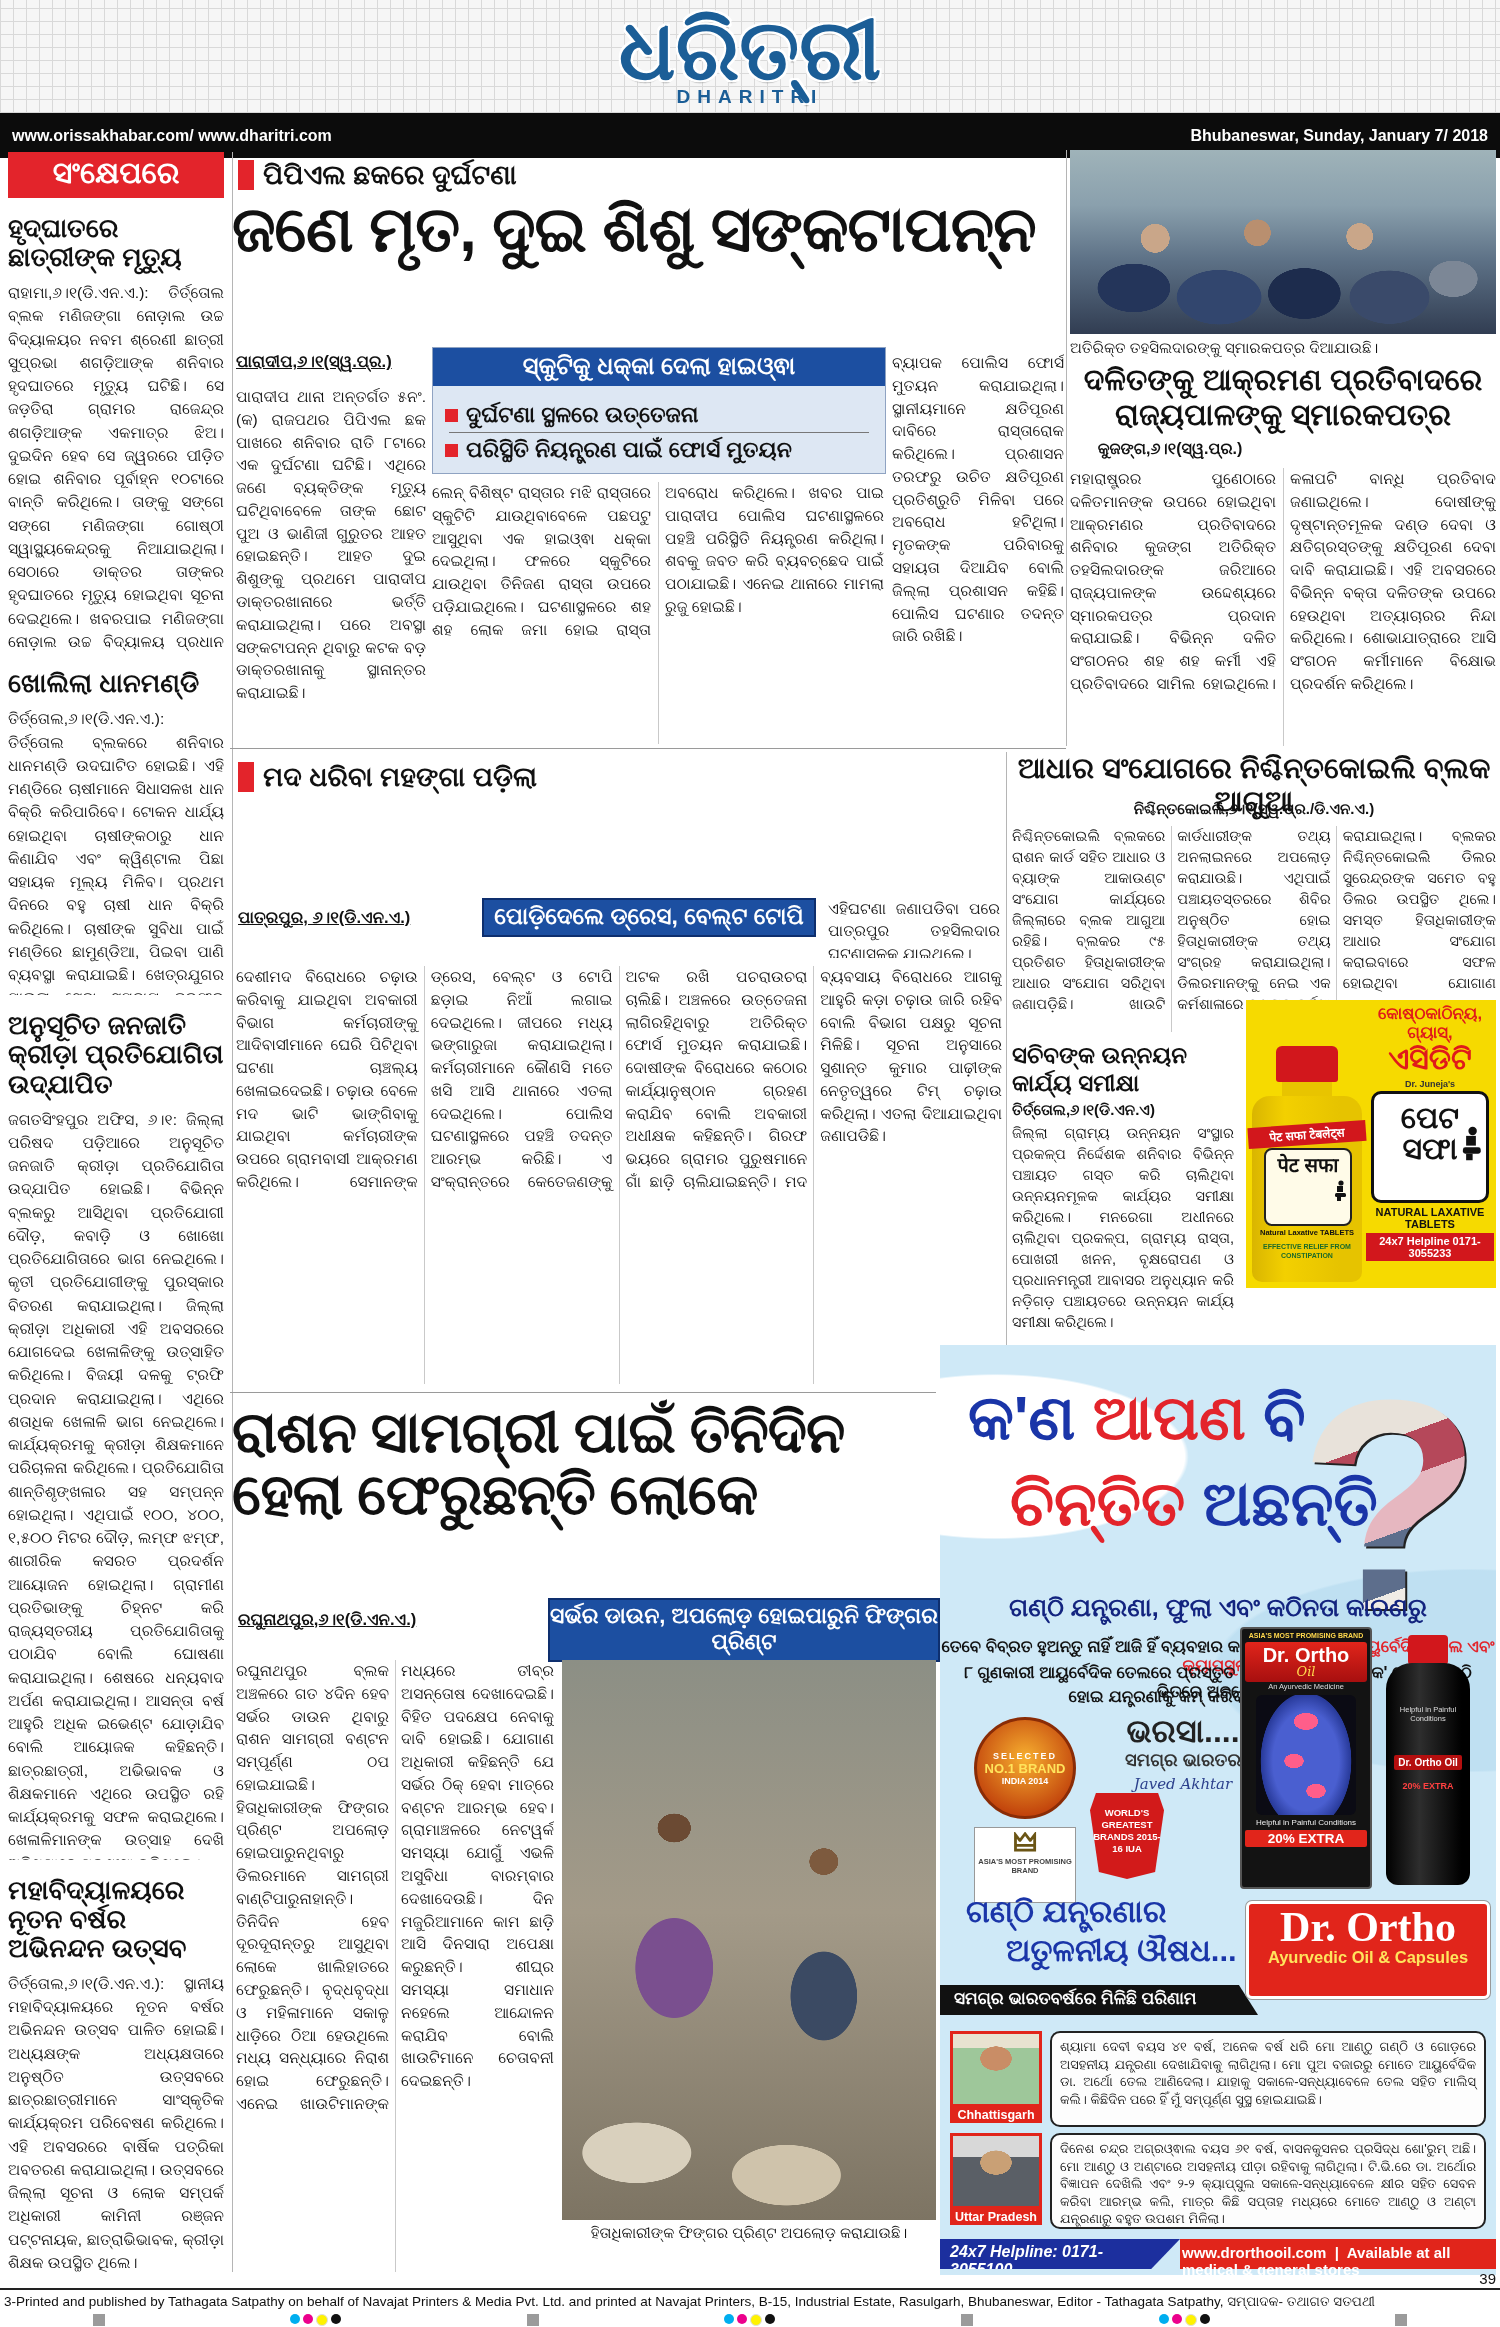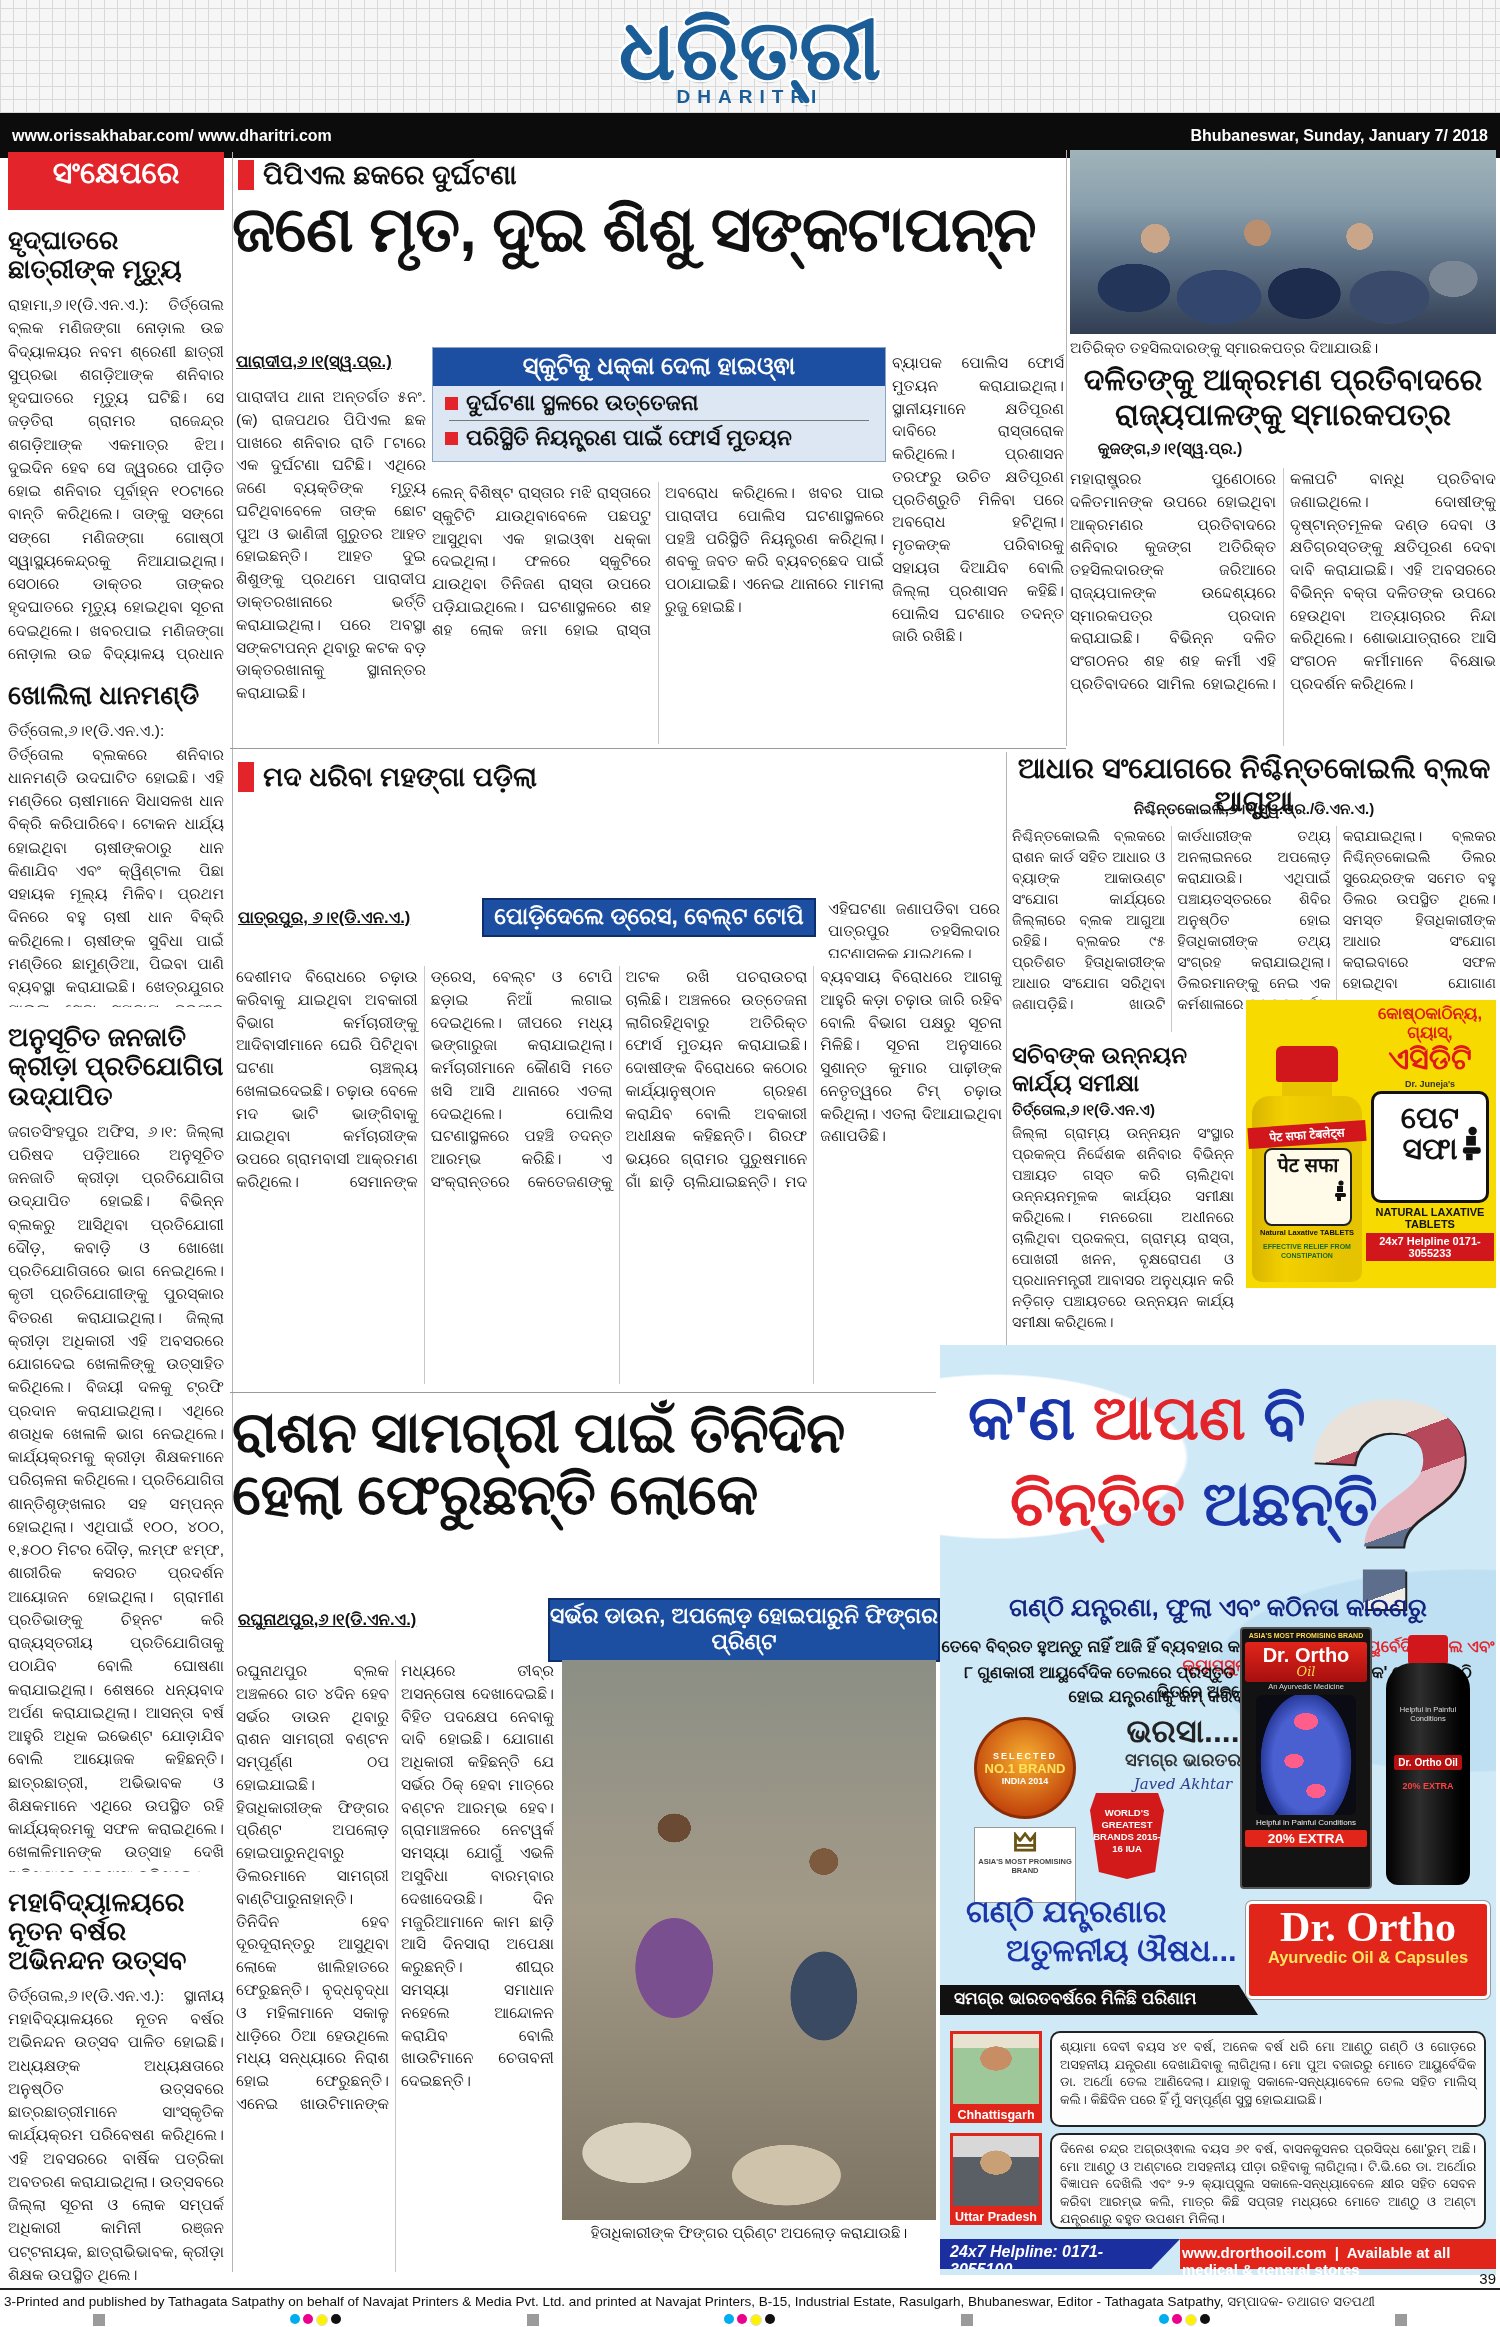--- a/index.html
+++ b/index.html
@@ -16,33 +16,33 @@
   #logo-odia{font-size:84px;font-weight:bold;color:#1b5e97;line-height:96px;
     text-shadow:-2px -2px 0 #fff,2px -2px 0 #fff,-2px 2px 0 #fff,2px 2px 0 #fff,0 3px 1px rgba(0,0,0,.25);}
   #logo-latin{font-size:19px;font-weight:bold;color:#1b5e97;letter-spacing:7px;margin-top:-12px;}
   
   #infobar{left:0;top:113px;width:1500px;height:45px;background:#0c0c0c;color:#fff;
     display:flex;align-items:center;justify-content:space-between;padding:0 12px;box-sizing:border-box;
     font-size:16px;font-weight:bold;}
   
   #leftcol{left:8px;top:152px;width:216px;height:2120px;border-right:1px solid #b5b5b5;padding-right:8px;}
   .brief-band{background:#e3242b;color:#fff;font-size:30px;font-weight:bold;text-align:center;
-    padding:4px 0 19px;margin-bottom:8px;}
+    padding:4px 0 7px;margin-bottom:8px;}
   .brief-h{font-size:26px;font-weight:bold;line-height:1.12;margin:16px 0 9px;}
   .brief-b{font-size:15.5px;line-height:1.5;overflow:hidden;}
   
   .kicker{display:flex;gap:9px;font-size:27px;font-weight:bold;}
   .kicker .blk{width:16px;height:30px;background:#e3242b;flex:0 0 auto;}
   #lead-kicker{left:238px;top:160px;}
   #lead-headline{left:232px;top:196px;width:832px;font-size:63px;font-weight:bold;line-height:1.06;letter-spacing:-1px;}
   #lead-date{left:236px;top:352px;width:200px;font-size:16.5px;font-weight:bold;text-decoration:underline;}
   #lead-col1{left:236px;top:386px;width:190px;height:358px;font-size:15.5px;line-height:1.47;overflow:hidden;}
   #lead-infobox{left:432px;top:347px;width:452px;border:1px solid #8fa3c2;}
   #lead-infobox .hd{background:#1c4fa1;color:#fff;font-size:24px;font-weight:bold;text-align:center;padding:4px 0 6px;}
-  #lead-infobox .bd{background:#dde7f3;padding:0 12px 6px;}
+  #lead-infobox .bd{background:#dde7f3;padding:12px 12px 6px;}
   .ibrow{display:flex;align-items:center;gap:8px;font-size:22px;font-weight:bold;padding:4px 0;}
   .ibrow .sq{width:13px;height:13px;background:#e3242b;flex:0 0 auto;}
   .ibdiv{border-top:1px solid #777;margin:0 4px;}
   #lead-mid{left:432px;top:482px;width:452px;height:262px;font-size:15.5px;line-height:1.47;
     column-count:2;column-gap:14px;column-rule:1px solid #c9c9c9;overflow:hidden;}
   #lead-col4{left:892px;top:352px;width:172px;height:392px;font-size:15.5px;line-height:1.47;overflow:hidden;}
   .vrule{background:#b5b5b5;width:1px;}
   
   #photo-top{left:1070px;top:150px;width:426px;height:184px;
     background:

